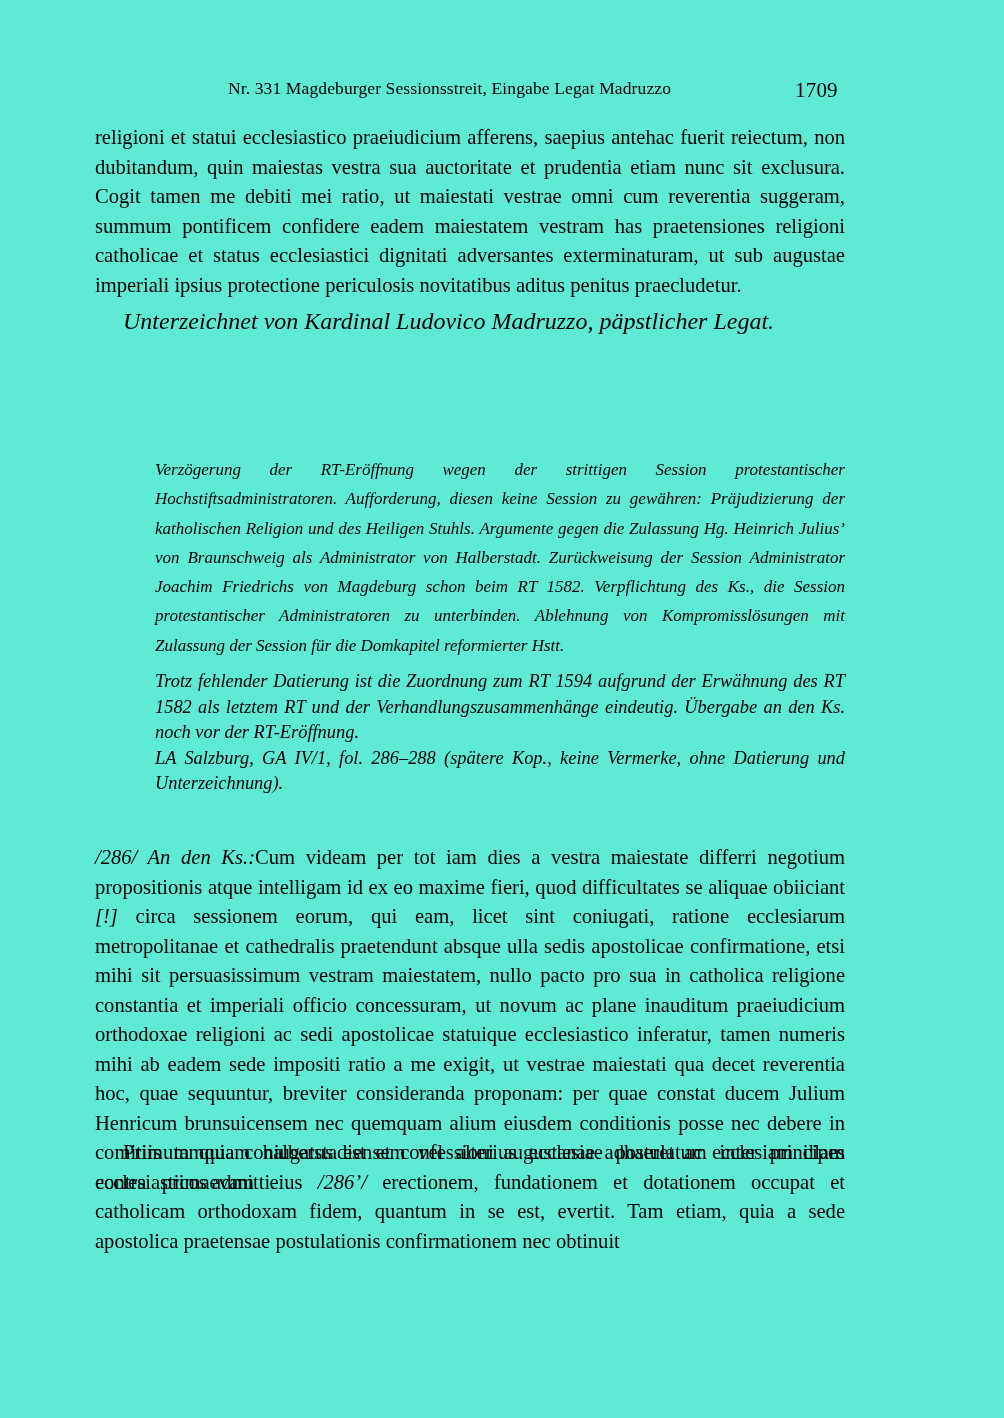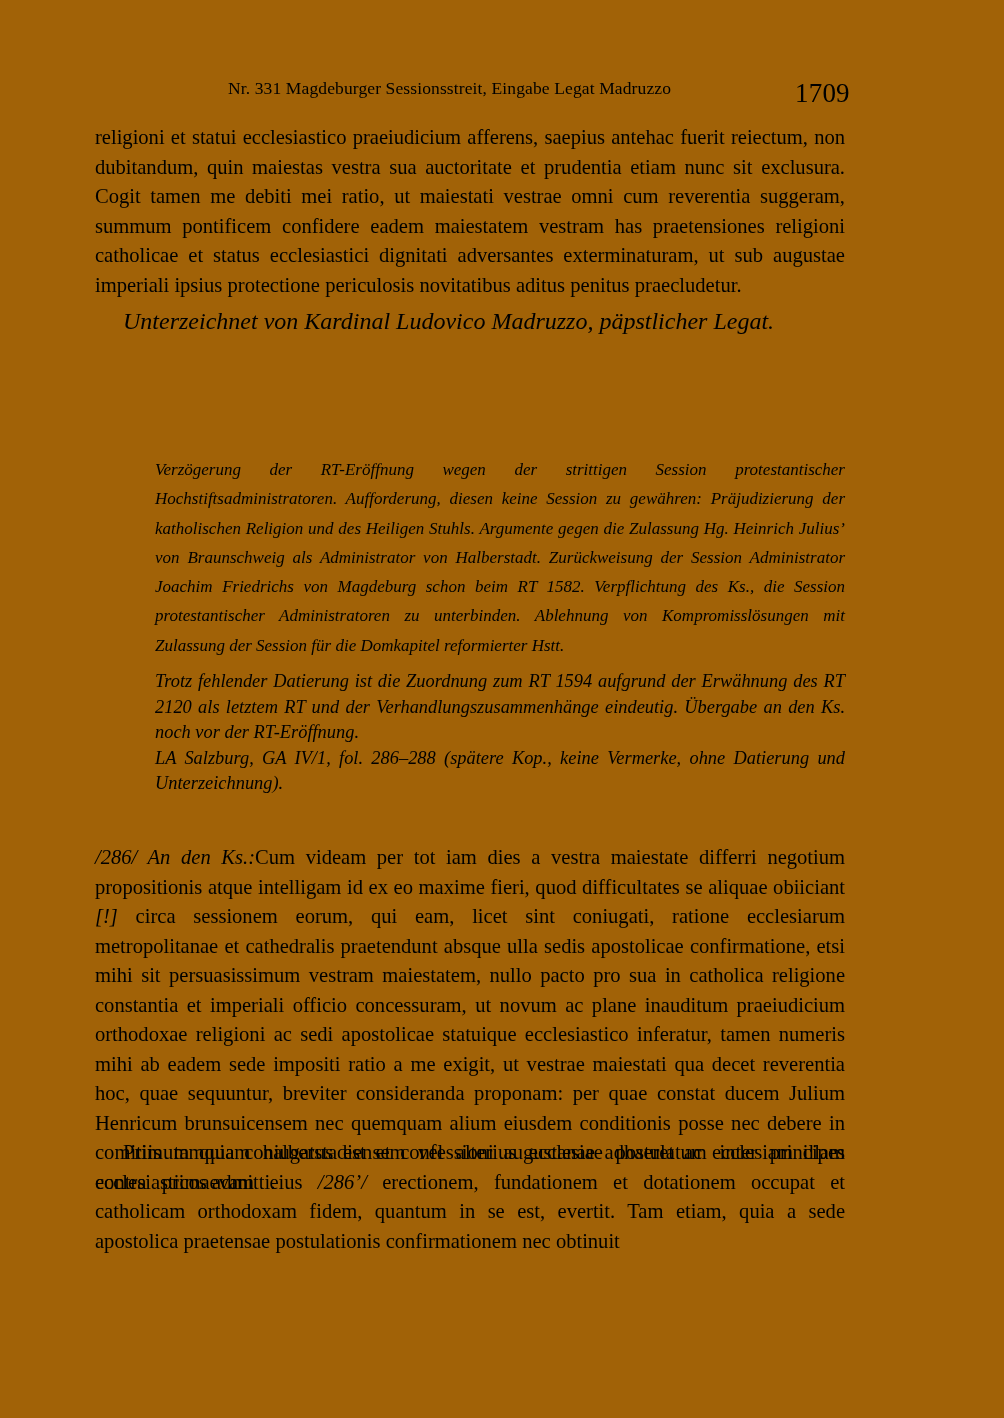--- a/index.html
+++ b/index.html
@@ -12,21 +12,21 @@
     height: 1418px;
     font-family: "Liberation Serif", "DejaVu Serif", serif;
     color: #000000;
     -webkit-font-smoothing: antialiased;
   }
   .page {
     position: relative;
     width: 1004px;
     height: 1418px;
     box-sizing: border-box;
-    background: #a16207;
+    background: #5eead4;
     overflow: hidden;
   }
 
   
   .runhead {
     position: absolute;
     left: 95px;
     top: 78px;
     width: 750px;
     height: 26px;
@@ -39,21 +39,21 @@
     font-size: 17.5px;
     letter-spacing: 0.12px;
     white-space: nowrap;
   }
   .runhead-folio {
     position: absolute;
     left: 700px;
     top: 0;
     width: 150px;
     text-align: left;
-    font-size: 27px;
+    font-size: 21px;
     letter-spacing: 0.2px;
   }
 
   
   .block {
     position: absolute;
     left: 95px;
     width: 750px;
   }
   .just {
@@ -139,21 +139,21 @@
   </div>
 
   <div class="block body-text just" style="top: 123px;">religioni et statui ecclesiastico praeiudicium afferens, saepius antehac fuerit reiectum, non dubitandum, quin maiestas vestra sua auctoritate et prudentia etiam nunc sit exclusura. Cogit tamen me debiti mei ratio, ut maiestati vestrae omni cum reverentia suggeram, summum pontificem confidere eadem maiestatem vestram has praetensiones religioni catholicae et status ecclesiastici dignitati adversantes exterminaturam, ut sub augustae imperiali ipsius protectione periculosis novitatibus aditus penitus praecludetur.</div>
 
   <div class="block signature" style="top: 307px;">Unterzeichnet von Kardinal Ludovico Madruzzo, päpstlicher Legat.</div>
 
 
   <div class="regest" style="top: 455px;">Verzögerung der RT-Eröffnung wegen der strittigen Session protestantischer Hochstiftsadministratoren. Aufforderung, diesen keine Session zu gewähren: Präjudizierung der katholischen Religion und des Heiligen Stuhls. Argumente gegen die Zulassung Hg. Heinrich Julius’ von Braunschweig als Administrator von Halberstadt. Zurückweisung der Session Administrator Joachim Friedrichs von Magdeburg schon beim RT 1582. Verpflichtung des Ks., die Session protestantischer Administratoren zu unterbinden. Ablehnung von Kompromisslösungen mit Zulassung der Session für die Domkapitel reformierter Hstt.</div>
 
   <div class="notes" style="top: 669px;">
-    <p class="flush">Trotz fehlender Datierung ist die Zuordnung zum RT 1594 aufgrund der Erwähnung des RT 2120 als letztem RT und der Verhandlungszusammenhänge eindeutig. Übergabe an den Ks. noch vor der RT-Eröffnung.</p>
+    <p class="flush">Trotz fehlender Datierung ist die Zuordnung zum RT 1594 aufgrund der Erwähnung des RT 1582 als letztem RT und der Verhandlungszusammenhänge eindeutig. Übergabe an den Ks. noch vor der RT-Eröffnung.</p>
     <p class="flush">LA Salzburg, GA IV/1, fol. 286–288 (spätere Kop., keine Vermerke, ohne Datierung und Unterzeichnung).</p>
   </div>
 
   <div class="block body-text just" style="top: 799px; margin-top: 44px;">
     <span style="font-style: italic;">/286/ An den Ks.:</span><span>Cum videam per tot iam dies a vestra maiestate differri negotium propositionis atque intelligam id ex eo maxime fieri, quod difficultates se aliquae obiiciant </span><span style="font-style: italic;">[!]</span><span> circa sessionem eorum, qui eam, licet sint coniugati, ratione ecclesiarum metropolitanae et cathedralis praetendunt absque ulla sedis apostolicae confirmatione, etsi mihi sit persuasissimum vestram maiestatem, nullo pacto pro sua in catholica religione constantia et imperiali officio concessuram, ut novum ac plane inauditum praeiudicium orthodoxae religioni ac sedi apostolicae statuique ecclesiastico inferatur, tamen numeris mihi ab eadem sede impositi ratio a me exigit, ut vestrae maiestati qua decet reverentia hoc, quae sequuntur, breviter consideranda proponam: per quae constat ducem Julium Henricum brunsuicensem nec quemquam alium eiusdem conditionis posse nec debere in comitiis tamquam halberstadiensem vel alterius ecclesiae postulatum inter principes ecclesiasticos admitti.</span>
   </div>
 
   <div class="block body-text just indent-first" style="top: 1138px;">
     <span>Primum quia coniugatus est et confessioni augustanae adhaeret ac ecclesiam illam contra primaevam eius </span><span style="font-style: italic; font-family: Liberation Serif, serif;">/286’/</span><span> erectionem, fundationem et dotationem occupat et catholicam orthodoxam fidem, quantum in se est, evertit. Tam etiam, quia a sede apostolica praetensae postulationis confirmationem nec obtinuit</span>
   </div>

